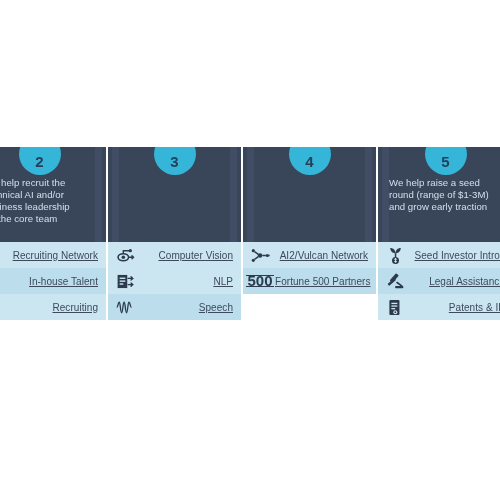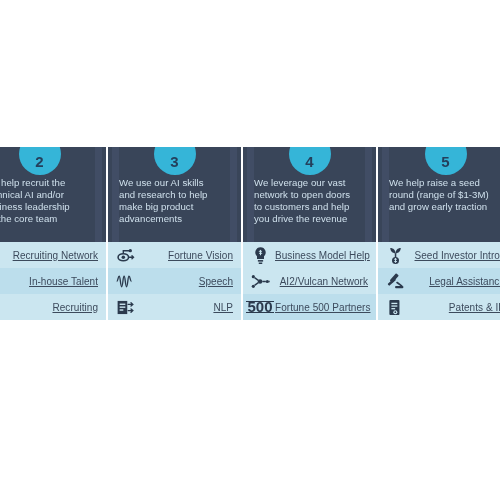--- a/index.html
+++ b/index.html
@@ -170,81 +170,62 @@
                 <path d="M16 15h4.5M18.8 13.1 20.8 15 18.8 16.9" stroke="#2b3a4d" stroke-width="1.4" stroke-linecap="round"></path>
               </svg>
             </span>
             <span class="lbl">Recruiting</span>
           </div>
         </div>
       </div>
       <div class="card">
         <div class="head">
           <div class="badge">3</div>
-          <div class="head-text">We use our AI skills
-and research to help
-make big product
-advancements</div>
         </div>
         <div class="rows">
           <div class="row odd">
             <span class="ic">
               <svg width="21" height="21" viewBox="0 0 24 24" fill="none">
                 <ellipse cx="9.5" cy="14" rx="6" ry="4" stroke="#2b3a4d" stroke-width="1.8"></ellipse>
                 <circle cx="9.5" cy="14" r="2" fill="#2b3a4d"></circle>
                 <path d="M9.5 10V6.5h7" stroke="#2b3a4d" stroke-width="1.6"></path>
                 <circle cx="17.5" cy="6.5" r="1.9" fill="#2b3a4d"></circle>
                 <path d="M16.5 14h4.5M19.4 12.3 21.2 14 19.4 15.7" stroke="#2b3a4d" stroke-width="1.5" stroke-linecap="round"></path>
               </svg>
             </span>
-            <span class="lbl">Fortune Vision</span>
-          </div>
-          <div class="row even">
-            <span class="ic">
-              <svg width="21" height="21" viewBox="0 0 24 24" fill="none">
-                <path d="M2 12c1.4 0 1.4-6 2.8-6s1.4 12 2.8 12 1.4-12 2.8-12 1.4 12 2.8 12 1.4-12 2.8-12 1.4 6 2.8 6" stroke="#2b3a4d" stroke-width="1.5" stroke-linejoin="round"></path>
-              </svg>
-            </span>
-            <span class="lbl">Speech</span>
+            <span class="lbl">Computer Vision</span>
           </div>
           <div class="row odd">
             <span class="ic">
               <svg width="21" height="21" viewBox="0 0 24 24" fill="none">
                 <rect x="3" y="4.5" width="11" height="15" fill="#2b3a4d"></rect>
                 <rect x="5.3" y="7.5" width="6.5" height="1.6" fill="#cbe6f0"></rect>
                 <rect x="5.3" y="10.8" width="6.5" height="1.6" fill="#cbe6f0"></rect>
                 <rect x="5.3" y="14.1" width="4.2" height="1.6" fill="#cbe6f0"></rect>
                 <path d="M15 8.5h5M18.3 6.6 20.4 8.5 18.3 10.4" stroke="#2b3a4d" stroke-width="1.5" stroke-linecap="round"></path>
                 <path d="M15 15.5h5M18.3 13.6 20.4 15.5 18.3 17.4" stroke="#2b3a4d" stroke-width="1.5" stroke-linecap="round"></path>
               </svg>
             </span>
             <span class="lbl">NLP</span>
           </div>
+          <div class="row even">
+            <span class="ic">
+              <svg width="21" height="21" viewBox="0 0 24 24" fill="none">
+                <path d="M2 12c1.4 0 1.4-6 2.8-6s1.4 12 2.8 12 1.4-12 2.8-12 1.4 12 2.8 12 1.4-12 2.8-12 1.4 6 2.8 6" stroke="#2b3a4d" stroke-width="1.5" stroke-linejoin="round"></path>
+              </svg>
+            </span>
+            <span class="lbl">Speech</span>
+          </div>
         </div>
       </div>
       <div class="card">
         <div class="head">
           <div class="badge">4</div>
-          <div class="head-text">We leverage our vast
-network to open doors
-to customers and help
-you drive the revenue</div>
-        </div>
-        <div class="rows">
-          <div class="row odd">
-            <span class="ic">
-              <svg width="21" height="21" viewBox="0 0 24 24" fill="none">
-                <path d="M12 2.5a6 6 0 0 1 4 10.4V16H8v-3.1A6 6 0 0 1 12 2.5z" fill="#2b3a4d"></path>
-                <rect x="9" y="17.2" width="6" height="1.8" fill="#2b3a4d"></rect>
-                <rect x="10" y="20" width="4" height="1.7" fill="#2b3a4d"></rect>
-                <path d="M12 6v5M10.6 7.2h2.6M10.8 9.4h2.6" stroke="#cbe6f0" stroke-width="1.2" stroke-linecap="round"></path>
-              </svg>
-            </span>
-            <span class="lbl">Business Model Help</span>
-          </div>
+        </div>
+        <div class="rows">
           <div class="row odd">
             <span class="ic">
               <svg width="21" height="21" viewBox="0 0 24 24" fill="none">
                 <circle cx="11.5" cy="12" r="2.6" fill="#2b3a4d"></circle>
                 <circle cx="3.8" cy="6.5" r="1.8" fill="#2b3a4d"></circle>
                 <circle cx="3.8" cy="17.5" r="1.8" fill="#2b3a4d"></circle>
                 <circle cx="19.8" cy="12" r="1.8" fill="#2b3a4d"></circle>
                 <path d="M5.2 7.6 9.5 10.7M5.2 16.4 9.5 13.3M14.1 12h4" stroke="#2b3a4d" stroke-width="1.6"></path>
                 <path d="M21.2 12h1.3" stroke="#2b3a4d" stroke-width="1.6"></path>
               </svg>

